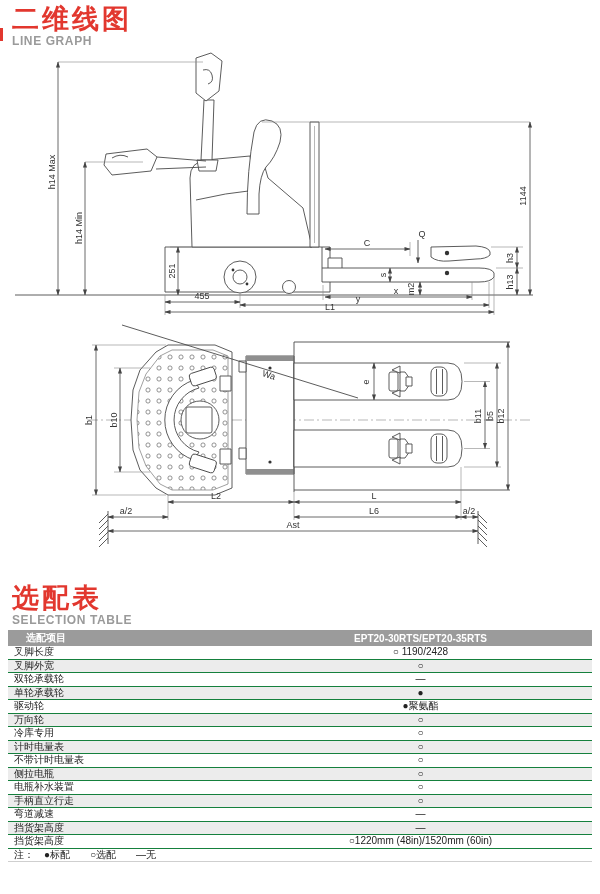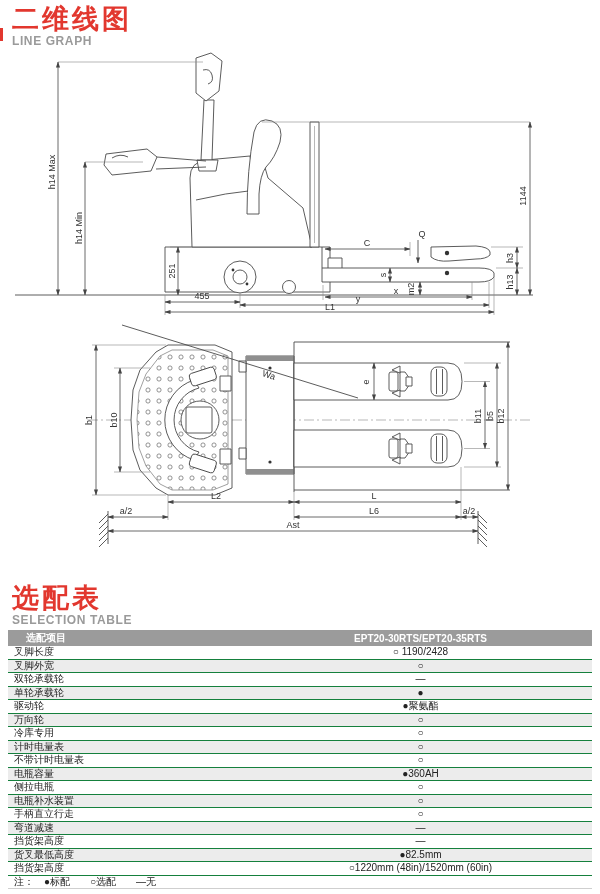--- a/index.html
+++ b/index.html
@@ -285,46 +285,38 @@
       </tr>
       <tr>
         <td class="col-item">计时电量表</td>
         <td class="col-val">○</td>
       </tr>
       <tr>
         <td class="col-item">不带计时电量表</td>
         <td class="col-val">○</td>
       </tr>
       <tr>
-        <td class="col-item">电瓶容量</td>
-        <td class="col-val">●360AH</td>
-      </tr>
-      <tr>
         <td class="col-item">侧拉电瓶</td>
         <td class="col-val">○</td>
       </tr>
       <tr>
         <td class="col-item">电瓶补水装置</td>
         <td class="col-val">○</td>
       </tr>
       <tr>
         <td class="col-item">手柄直立行走</td>
         <td class="col-val">○</td>
       </tr>
       <tr>
         <td class="col-item">弯道减速</td>
         <td class="col-val">—</td>
       </tr>
       <tr>
         <td class="col-item">挡货架高度</td>
         <td class="col-val">—</td>
-      </tr>
-      <tr>
-        <td class="col-item">货叉最低高度</td>
-        <td class="col-val">●82.5mm</td>
       </tr>
       <tr>
         <td class="col-item">挡货架高度</td>
         <td class="col-val">○1220mm (48in)/1520mm (60in)</td>
       </tr>
     </tbody>
   <tfoot>
     <tr>
       <td colspan="2">注：　●标配　　○选配　　—无</td>
     </tr>

